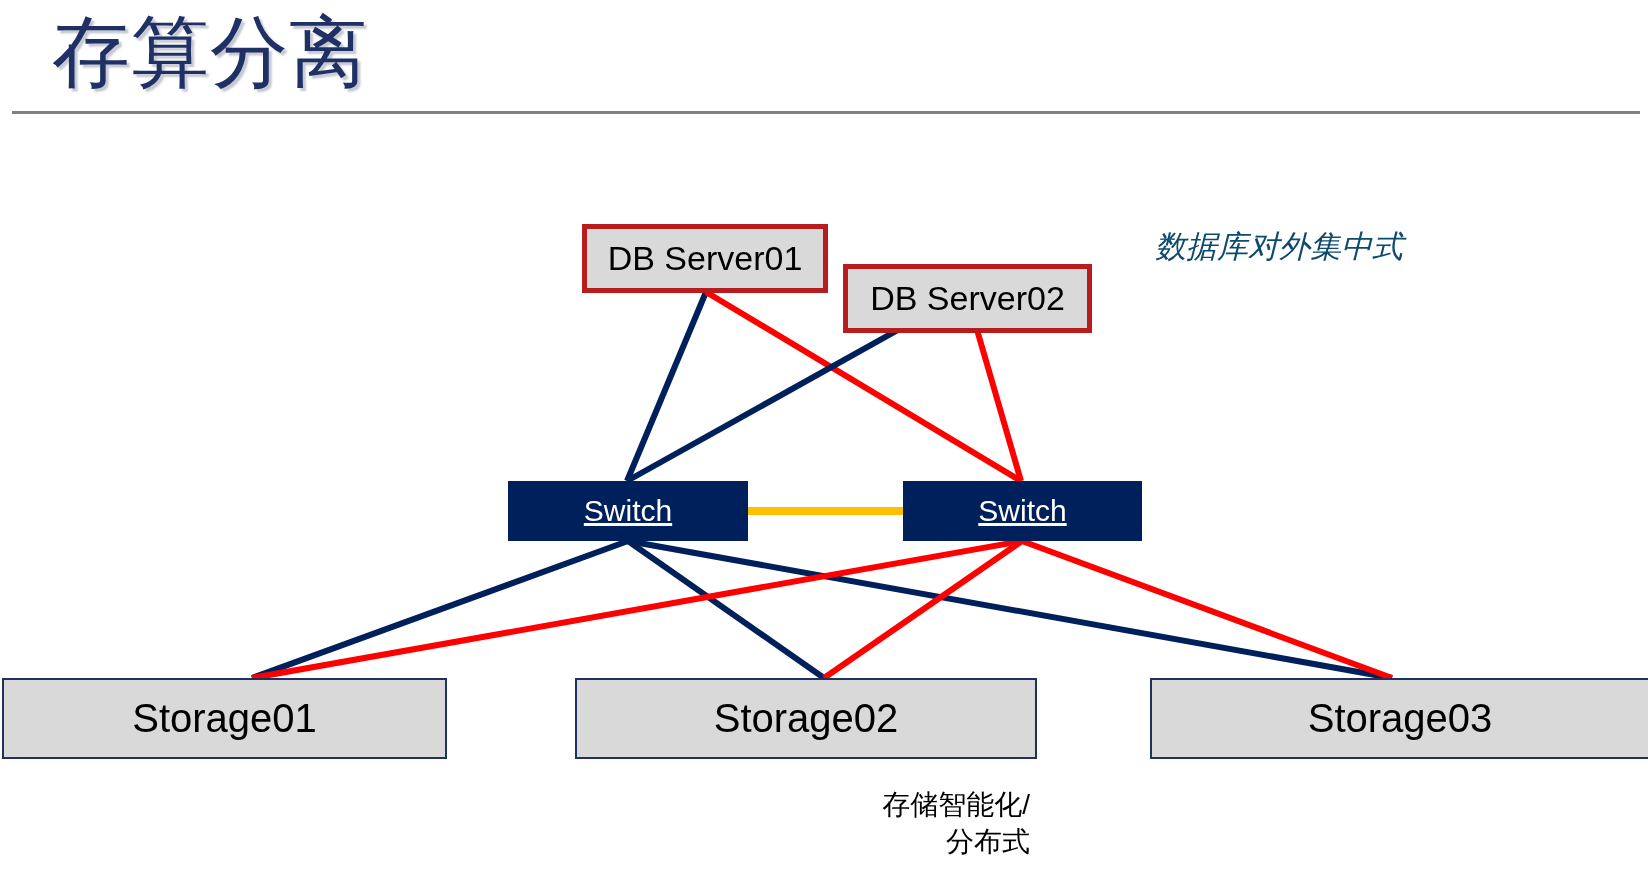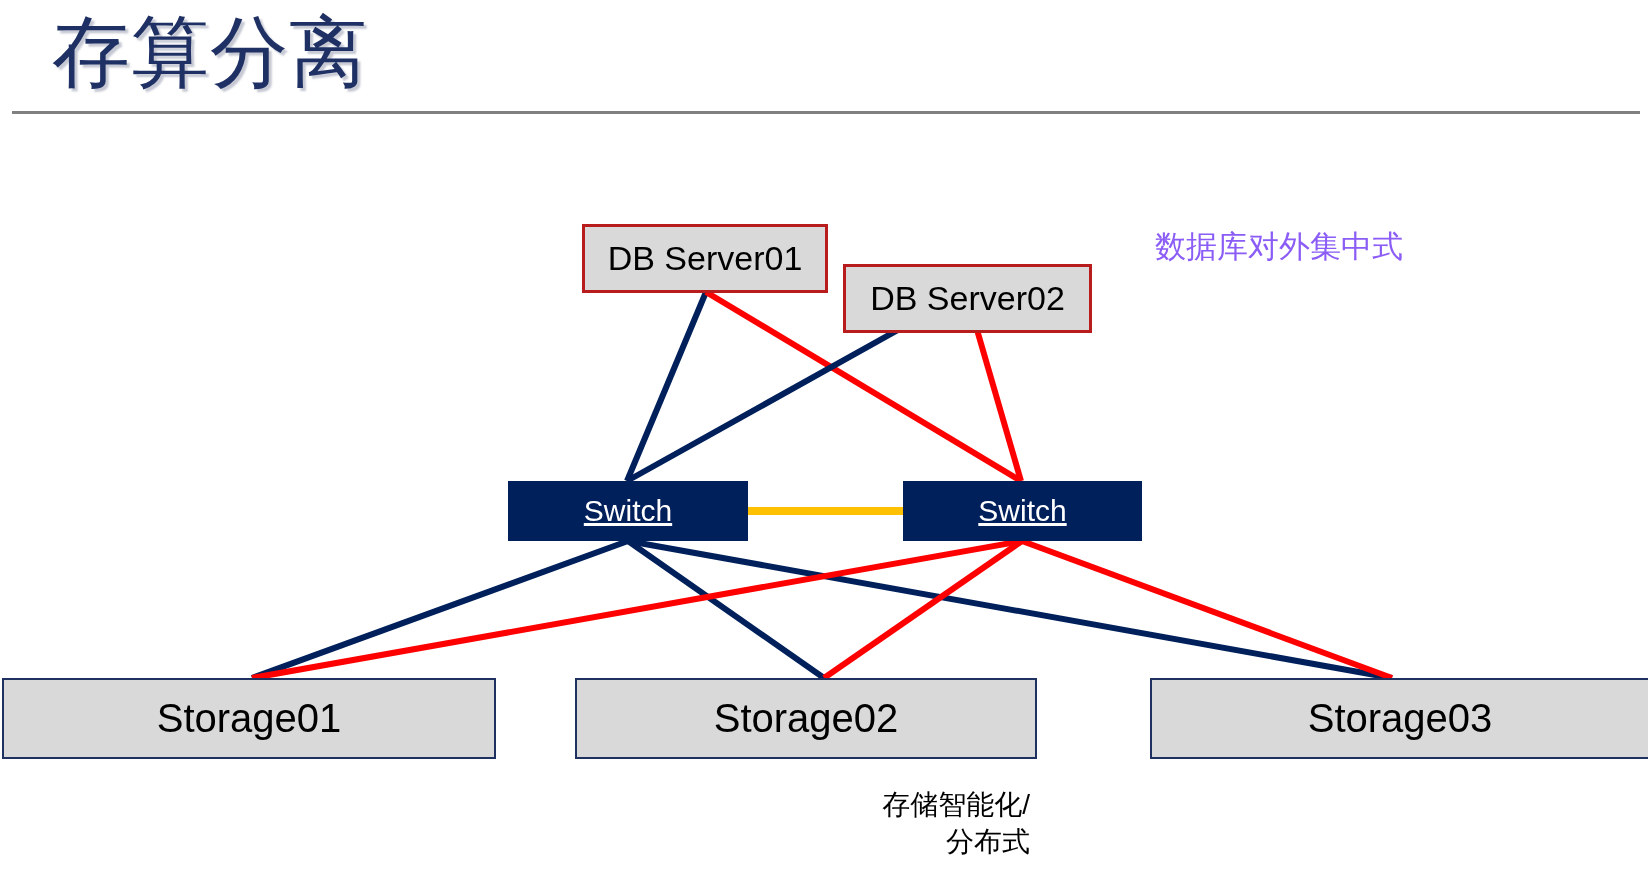--- a/index.html
+++ b/index.html
@@ -54,21 +54,21 @@
   .node {
     position: absolute;
     box-sizing: border-box;
     display: flex;
     align-items: center;
     justify-content: center;
     white-space: nowrap;
   }
   .node.server {
     background: #d9d9d9;
-    border: 3px solid #b91c1c;
+    border: 5px solid #b91c1c;
     color: #000000;
     font-size: 34px;
   }
   .node.switch {
     background: #00205B;
     border: none;
     color: #ffffff;
     font-size: 30px;
     text-decoration: underline;
   }
@@ -78,33 +78,34 @@
     color: #000000;
     font-size: 40px;
   }
 
   #db1 { left: 582px;  top: 224px; width: 246px; height: 69px; }
   #db2 { left: 843px;  top: 224px; width: 249px; height: 69px; margin-top: 40px; }
 
   #sw1 { left: 508px;  top: 481px; width: 240px; height: 60px; }
   #sw2 { left: 903px;  top: 481px; width: 239px; height: 60px; }
 
-  #st1 { left: 2px;    top: 678px; width: 494px; height: 81px; }
+  #st1 { left: 2px;    top: 678px; width: 445px; height: 81px; }
   #st2 { left: 575px;  top: 678px; width: 462px; height: 81px; }
   #st3 { left: 1150px; top: 678px; width: 500px; height: 81px; }
 
   
   #note-top {
     position: absolute;
     left: 1155px;
     top: 226px;
     font-size: 31px;
     line-height: 42px;
-    color: #8b5cf6;
+    color: #0c4a6e;
     white-space: nowrap;
+    font-style: italic;
   }
   #note-bottom {
     position: absolute;
     left: 620px;
     top: 786px;
     width: 410px;
     text-align: right;
     font-size: 28px;
     line-height: 37px;
     color: #000000;

